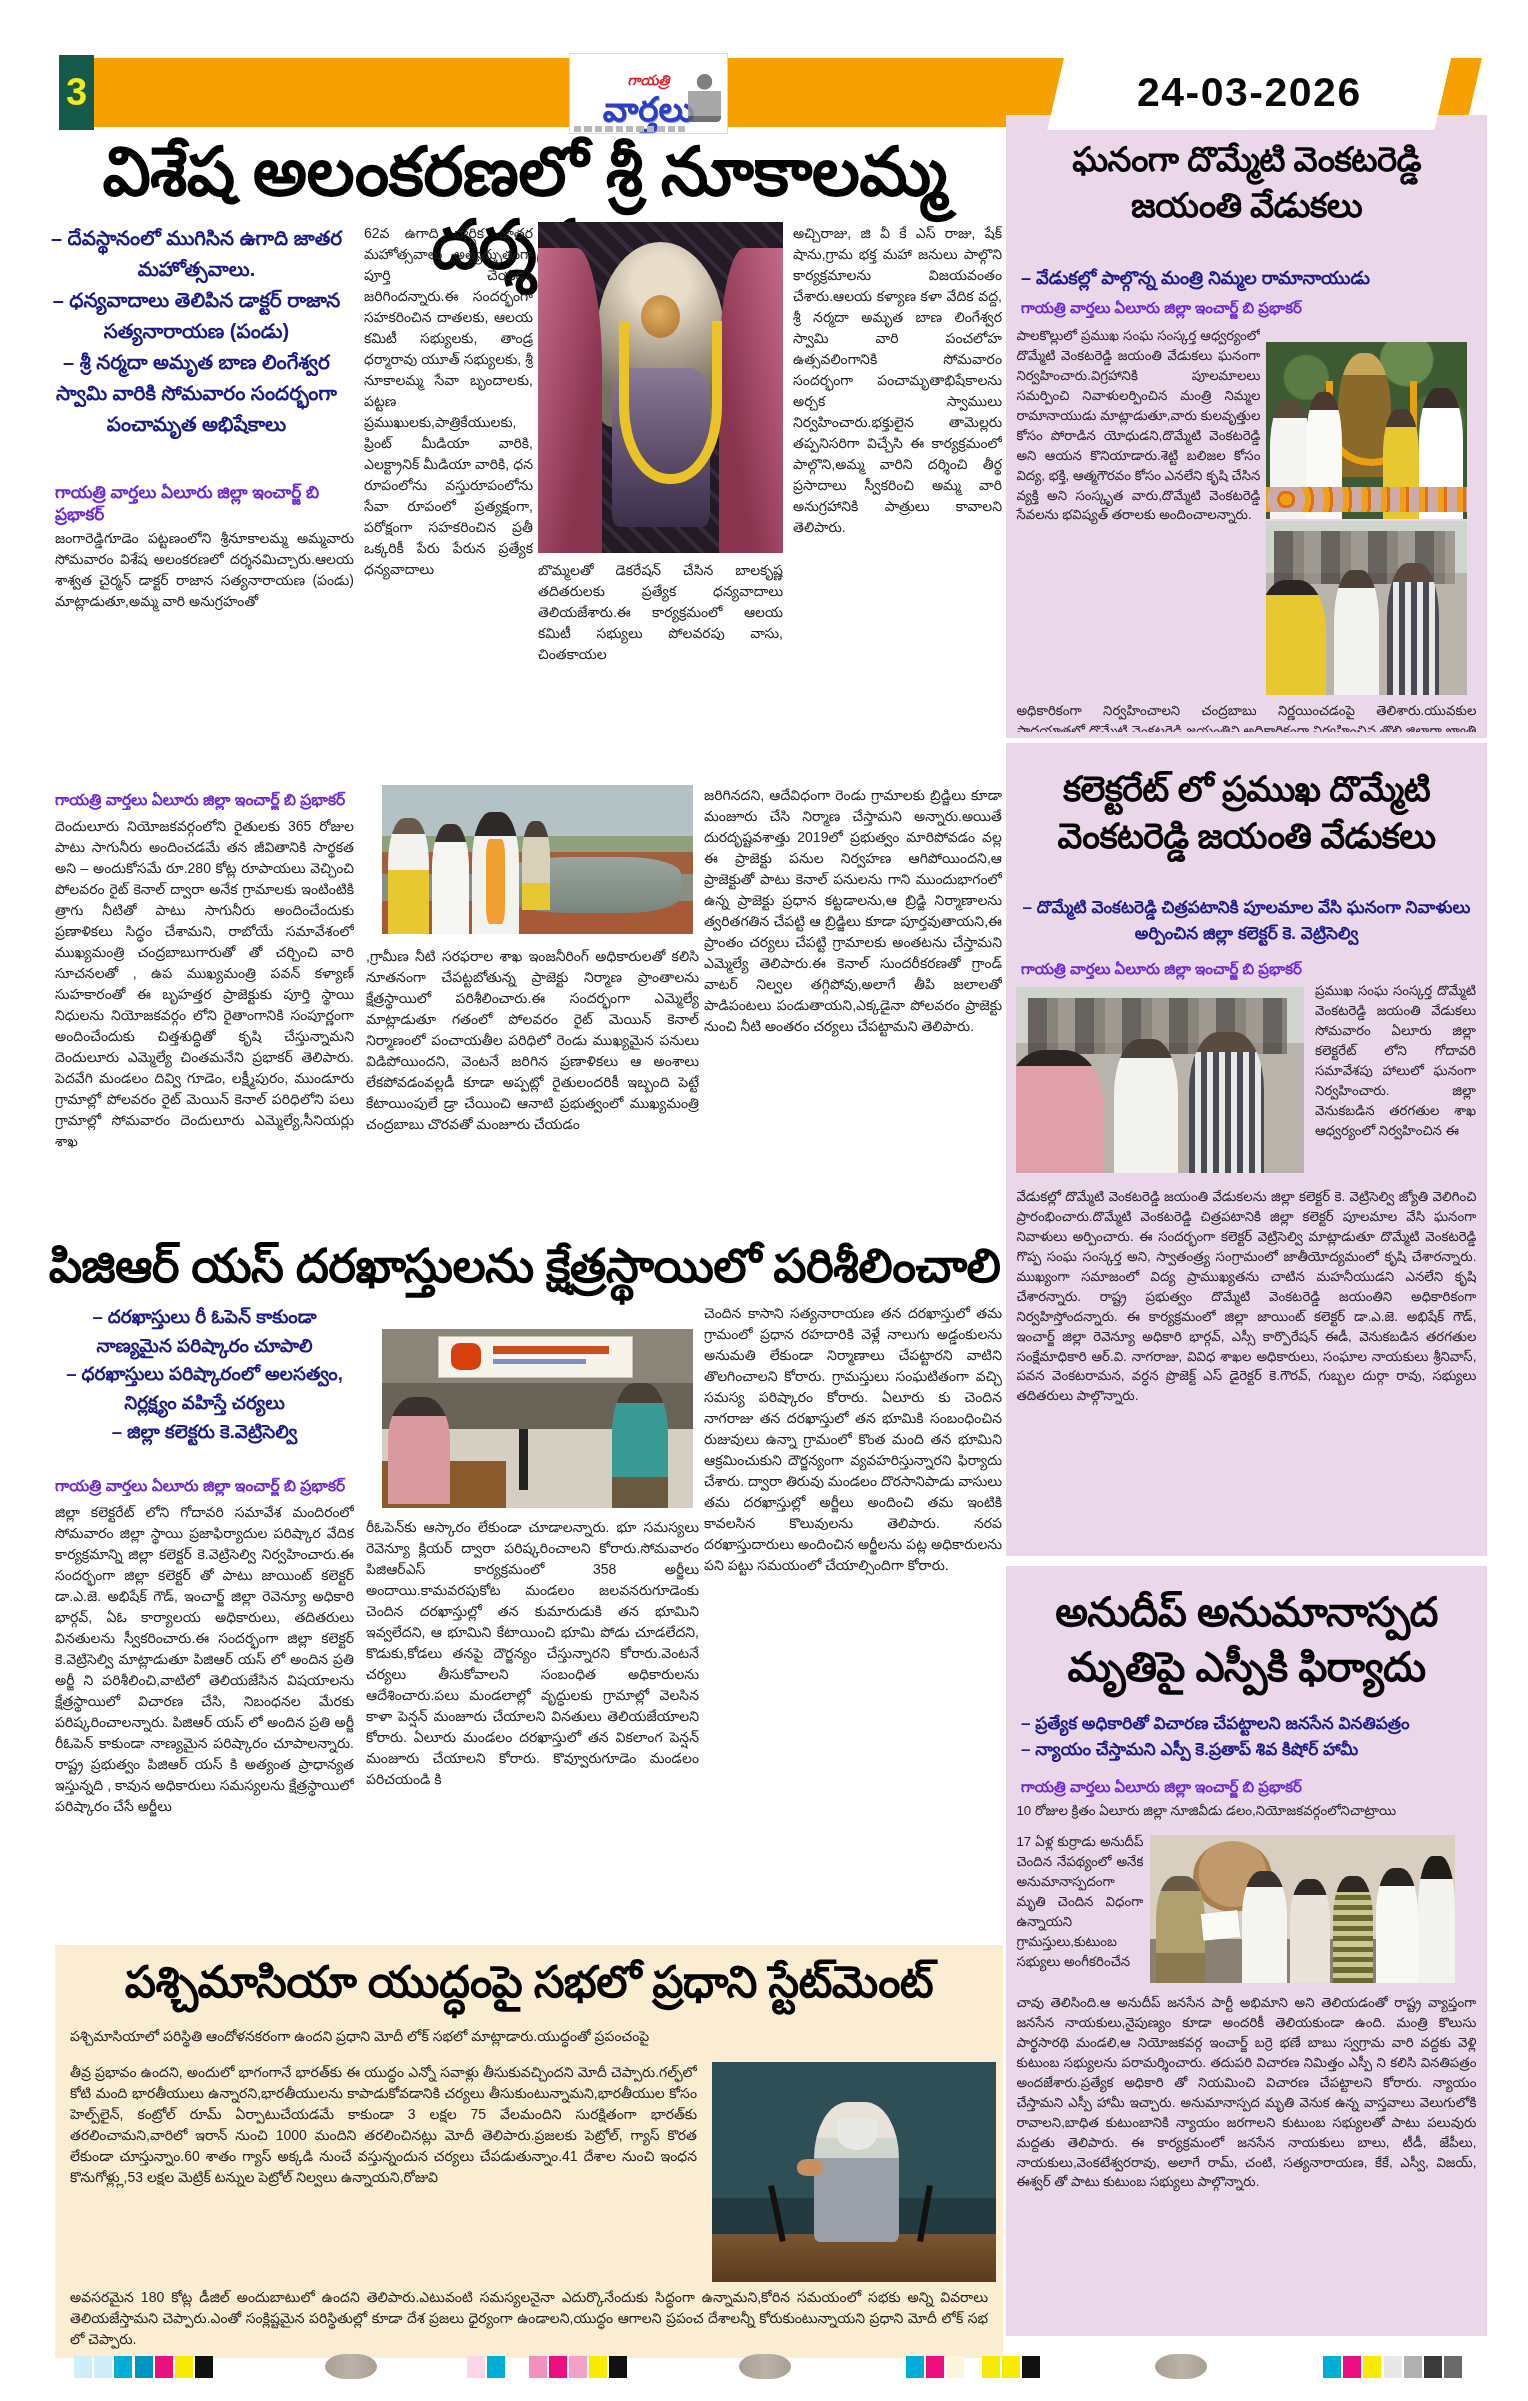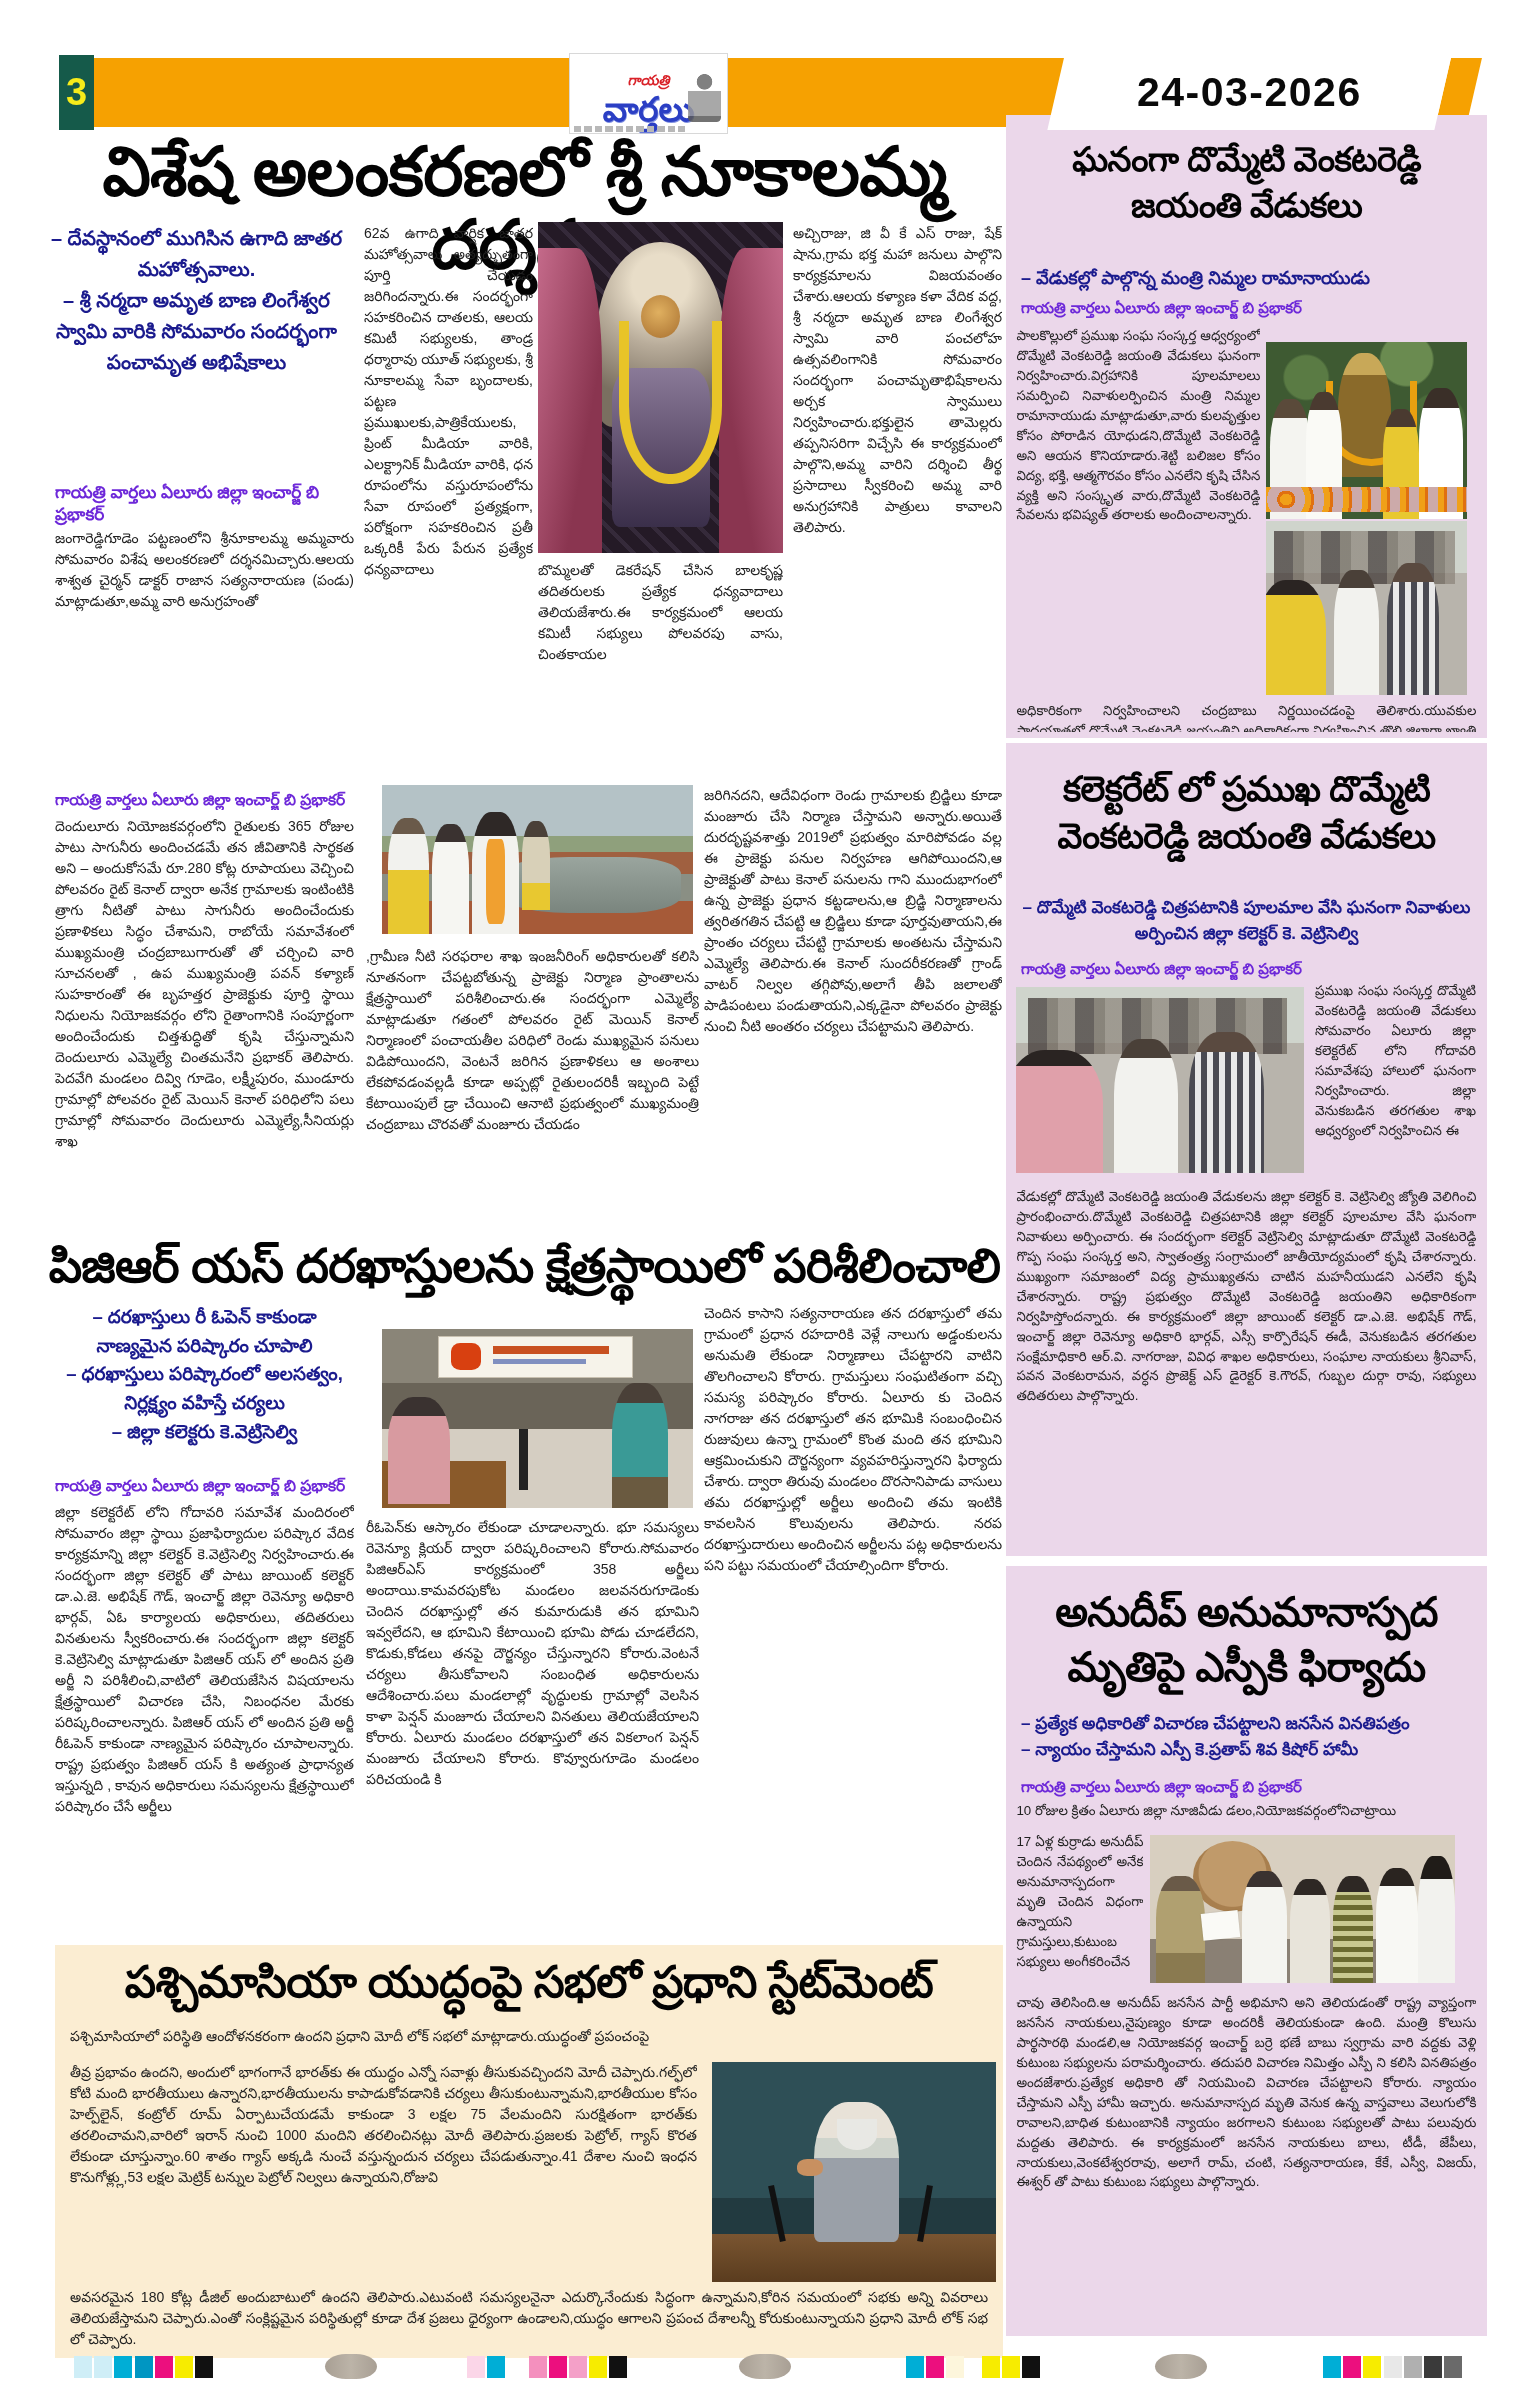--- a/index.html
+++ b/index.html
@@ -114,20 +114,21 @@
     <span class="logo-figure"></span>
     <span class="logo-sub"></span>
   </div>
   <div class="abs date-box">
     <span class="date-text">24-03-2026</span>
   </div>
 
   <div class="abs headline h-a1">విశేష అలంకరణలో శ్రీ నూకాలమ్మ దర్శనం</div>
   <div class="abs bullets" style="left:47px;top:223px;width:299px;font-size:20px;">
     <div>– దేవస్థానంలో ముగిసిన ఉగాది జాతర మహోత్సవాలు.</div>
+    <div>– ధన్యవాదాలు తెలిపిన డాక్టర్ రాజాన సత్యనారాయణ (పండు)</div>
     <div>– శ్రీ నర్మదా అమృత బాణ లింగేశ్వర స్వామి వారికి సోమవారం సందర్భంగా పంచామృత అభిషేకాలు</div>
   </div>
   <div class="abs byline" style="left:55px;top:482px;width:299px;font-size:17px;">గాయత్రి వార్తలు ఏలూరు జిల్లా ఇంచార్జ్ బి ప్రభాకర్</div>
   <div class="abs body-txt" style="left:55px;top:528px;width:299px;height:145px;">జంగారెడ్డిగూడెం పట్టణంలోని శ్రీనూకాలమ్మ అమ్మవారు సోమవారం విశేష అలంకరణలో దర్శనమిచ్చారు.ఆలయ శాశ్వత చైర్మన్ డాక్టర్ రాజాన సత్యనారాయణ (పండు) మాట్లాడుతూ,అమ్మ వారి అనుగ్రహంతో</div>
   <div class="abs body-txt" style="left:364px;top:223px;width:169px;height:450px;">62వ ఉగాది వార్షిక జాతర మహోత్సవాలు అత్యద్భుతంగా పూర్తి చేయడం జరిగిందన్నారు.ఈ సందర్భంగా సహకరించిన దాతలకు, ఆలయ కమిటీ సభ్యులకు, తాండ్ర ధర్మారావు యూత్ సభ్యులకు, శ్రీ నూకాలమ్మ సేవా బృందాలకు, పట్టణ ప్రముఖులకు,పాత్రికేయులకు, ప్రింట్ మీడియా వారికి, ఎలక్ట్రానిక్ మీడియా వారికి, ధన రూపంలోను వస్తురూపంలోను సేవా రూపంలో ప్రత్యక్షంగా, పరోక్షంగా సహకరించిన ప్రతీ ఒక్కరికీ పేరు పేరున ప్రత్యేక ధన్యవాదాలు</div>
   <div class="abs photo p1" style="left:538px;top:222px;width:245px;height:331px;">
     <div class="arch"></div>
     <div class="drapeL"></div>
     <div class="drapeR"></div>
     <div class="sari"></div>

